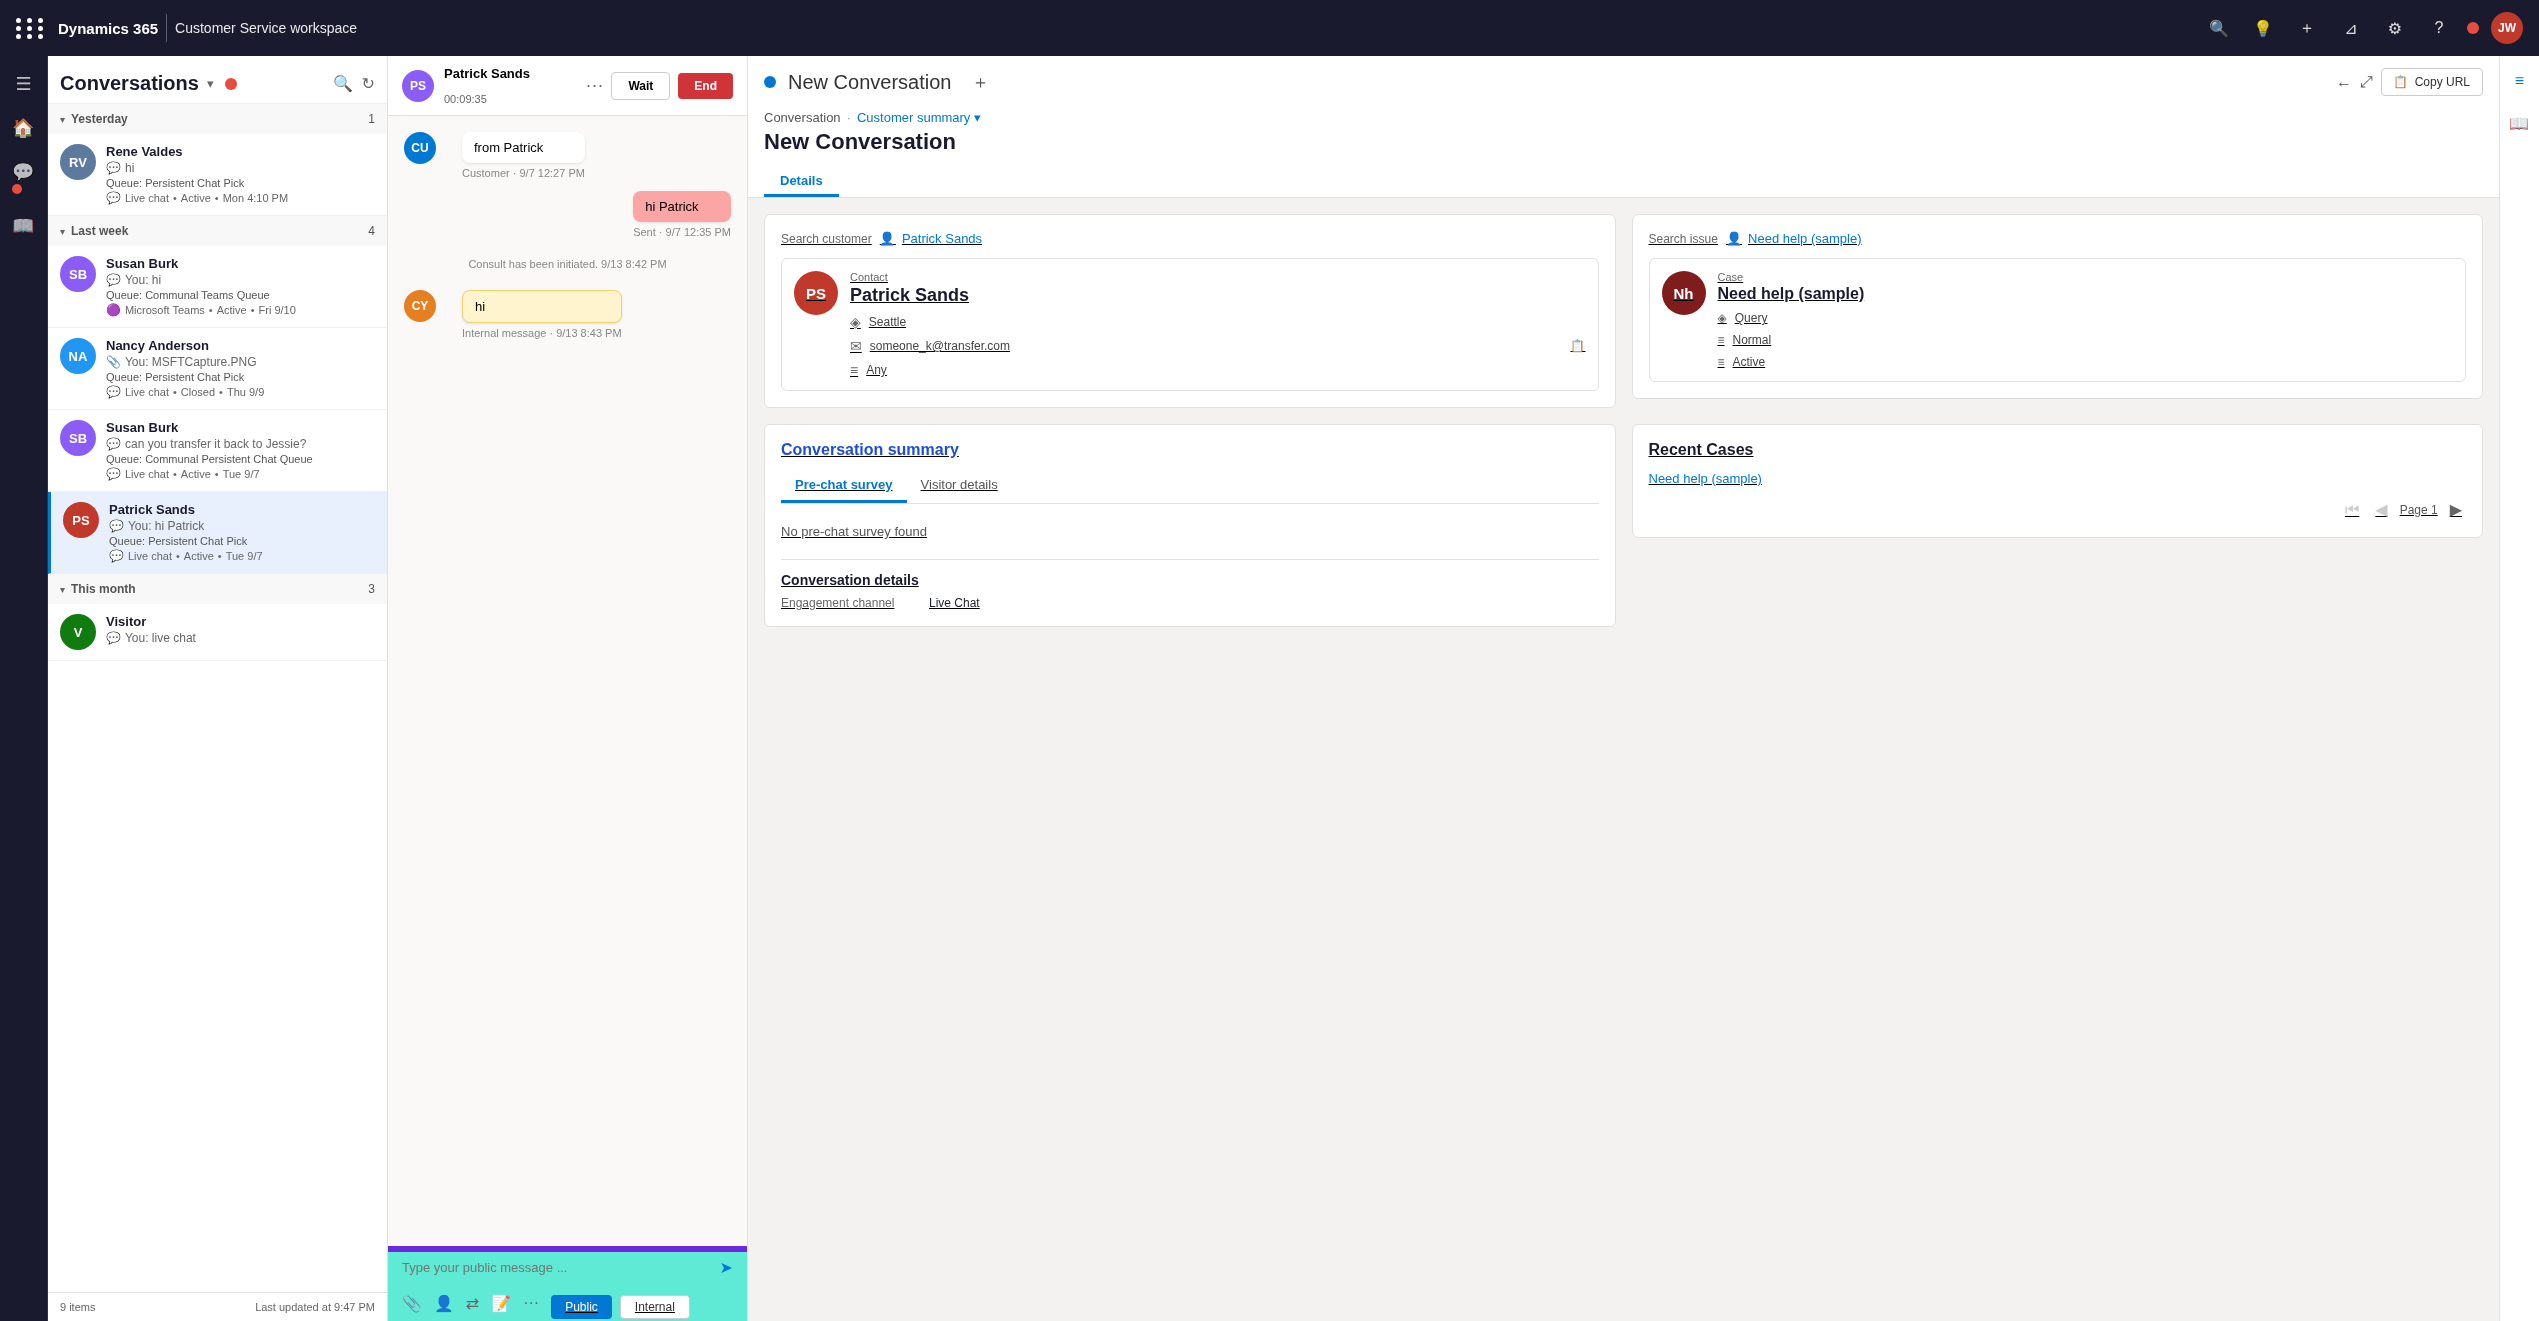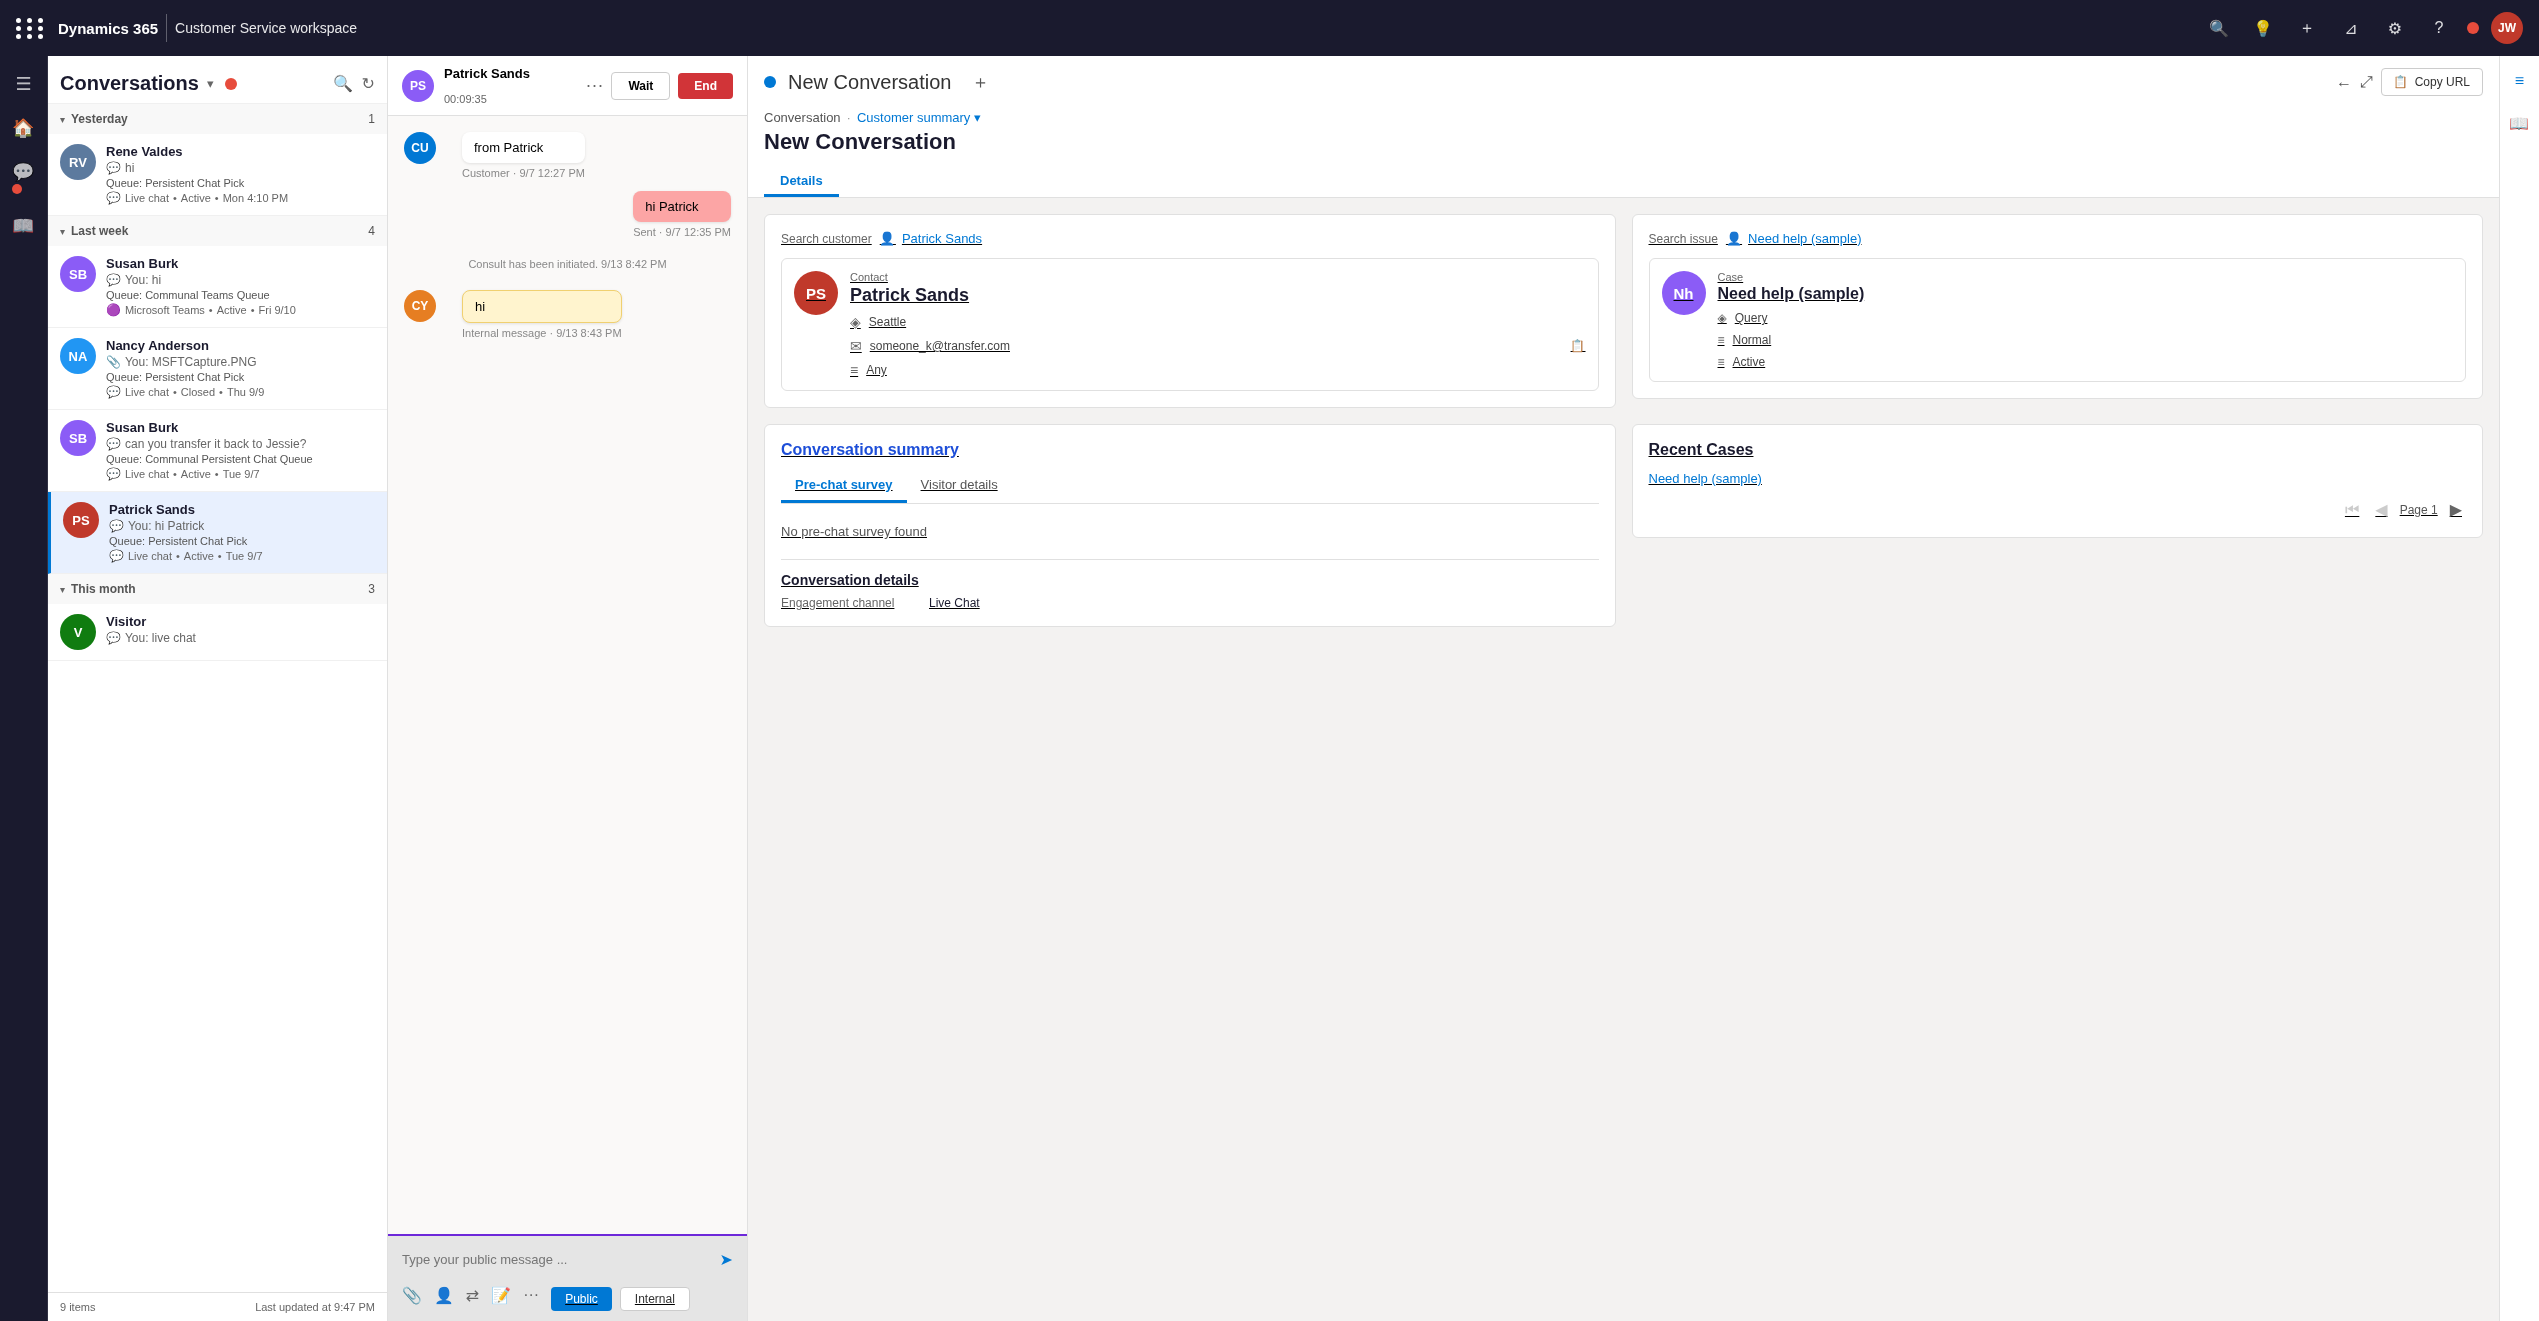--- a/index.html
+++ b/index.html
@@ -186,23 +186,23 @@
     }
     .msg-meta { font-size: 11px; color: #888; margin-top: 4px; }
 
     .msg-right { flex-direction: row-reverse; }
     .msg-right .msg-bubble { background: #fca5a5; }
     .msg-right .msg-meta { text-align: right; }
 
     .system-msg { text-align: center; font-size: 11px; color: #888; padding: 8px 0; }
 
     .chat-input-area {
-      background: #e5e5e5;
-      border-top: 2px solid #6d28d9;
-      padding: 10px 14px;
+      background: #5eead4;
+      border-top: 6px solid #6d28d9;
+      padding: 2px 14px;
     }
     .chat-input {
       width: 100%;
       border: none;
       outline: none;
       font-size: 13px;
       color: #333;
       background: transparent;
       padding: 6px 0;
     }
@@ -350,21 +350,21 @@
       font-size: 12px; color: #444; margin-top: 8px;
     }
     .contact-icon { color: #666; font-size: 14px; }
 
     .case-card {
       display: flex; align-items: flex-start; gap: 12px;
       padding: 12px; border: 1px solid #e0e0e0; border-radius: 6px;
     }
     .case-avatar {
       width: 44px; height: 44px; border-radius: 50%;
-      background: #8b5cf6; display: flex; align-items: center;
+      background: #7f1d1d; display: flex; align-items: center;
       justify-content: center; color: white; font-size: 15px; font-weight: bold;
     }
     .case-info { flex: 1; }
     .case-type { font-size: 11px; color: #666; }
     .case-name { font-size: 16px; font-weight: 600; color: #1a1a2e; margin-top: 2px; }
     .case-detail {
       display: flex; align-items: center; gap: 8px;
       font-size: 12px; color: #444; margin-top: 8px;
     }
 

